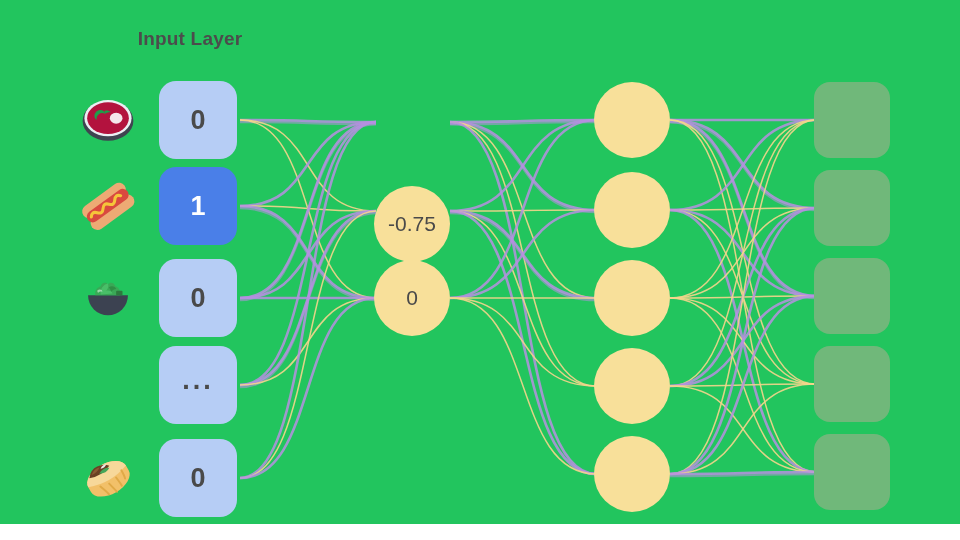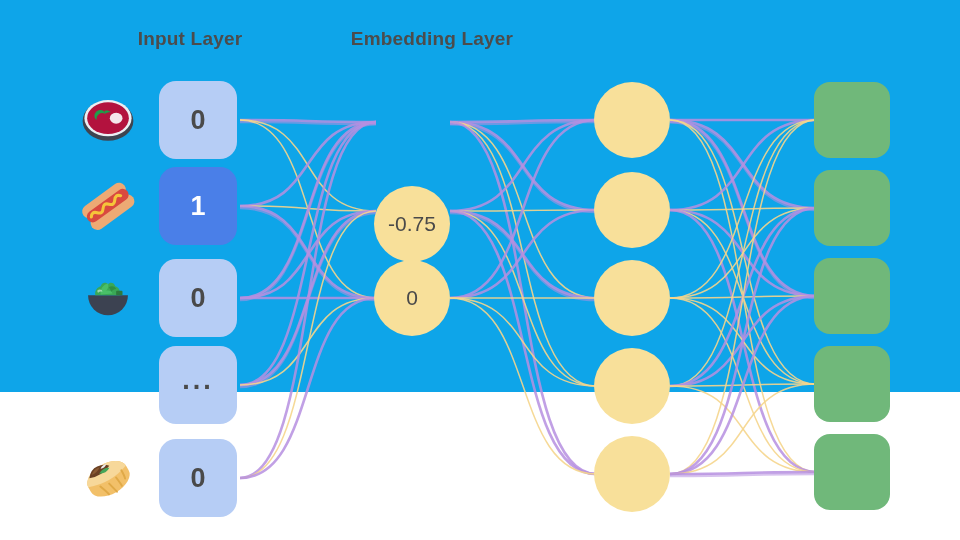--- a/index.html
+++ b/index.html
@@ -9,22 +9,22 @@
   }
   body {
     width: 960px;
     height: 540px;
     font-family: "Liberation Sans", sans-serif;
     overflow: hidden;
   }
   #canvas {
     position: relative;
     width: 960px;
-    height: 392px;
-    background: #0ea5e9;
+    height: 524px;
+    background: #22c55e;
   }
 
   
   .layer-title {
     position: absolute;
     font-size: 19px;
     font-weight: bold;
     color: #4c4c4c;
     letter-spacing: 0.2px;
     white-space: nowrap;
@@ -170,21 +170,20 @@
       <path d="M670,386 C754.68,386 731.32,472 816,472" fill="none" stroke="#f5d58c" stroke-width="1.5" stroke-opacity="0.9"></path>
       <path d="M670,474 C754.68,474 731.32,120 816,120" fill="none" stroke="#f5d58c" stroke-width="1.5" stroke-opacity="0.9"></path>
       <path d="M670,474 C754.68,474 731.32,208 816,208" fill="none" stroke="#b68fe0" stroke-width="2.6" stroke-opacity="0.85"></path>
       <path d="M670,474 C754.68,474 731.32,296 816,296" fill="none" stroke="#b68fe0" stroke-width="2.6" stroke-opacity="0.85"></path>
       <path d="M670,474 C754.68,474 731.32,384 816,384" fill="none" stroke="#f5d58c" stroke-width="1.5" stroke-opacity="0.9"></path>
       <path d="M670,474 C754.68,474 731.32,472 816,472" fill="none" stroke="#b68fe0" stroke-width="2.6" stroke-opacity="0.85"></path>
       <path d="M670,476 C754.68,476 731.32,474 816,474" fill="none" stroke="#b68fe0" stroke-width="2.6" stroke-opacity="0.55"></path>
     </svg>
 
   <div class="layer-title" style="left:190px">Input Layer</div>
-  <div class="layer-title" style="left:432px">Embedding Layer</div>
 
   <div class="emoji-icon" style="left:108px; top:120px">
     <svg viewBox="0 0 64 64" width="58" height="58" xmlns="http://www.w3.org/2000/svg">
       <ellipse cx="32" cy="33" rx="28" ry="22" fill="#3f4450"></ellipse>
       <ellipse cx="32" cy="30" rx="26" ry="20" fill="#eceff4"></ellipse>
       <ellipse cx="32" cy="30" rx="23" ry="17.5" fill="#b3123e"></ellipse>
       <path d="M24 21c-4 0-7 3-7 6.5 0 2 1 3.5 2.6 4.2-.6-2.4.4-5 2.6-6.4 2-1.3 4.6-1.3 6.6 0 -.6-2.6-2.4-4.3-4.8-4.3z" fill="#1e9e4a"></path>
       <path d="M28 22c2.6-1 5.4-.4 7 1.4-2.2-.3-4.4.3-6 1.6-.6-1.1-1-2.1-1-3z" fill="#1e9e4a"></path>
       <ellipse cx="41" cy="30" rx="7" ry="6" fill="#f4e6ea"></ellipse>
       <path d="M38 25c2.5-1.4 5.5-.7 7 1.2-2.2-.6-4.6-.1-6.2 1.3-.4-.9-.7-1.7-.8-2.5z" fill="#f4e6ea"></path>

